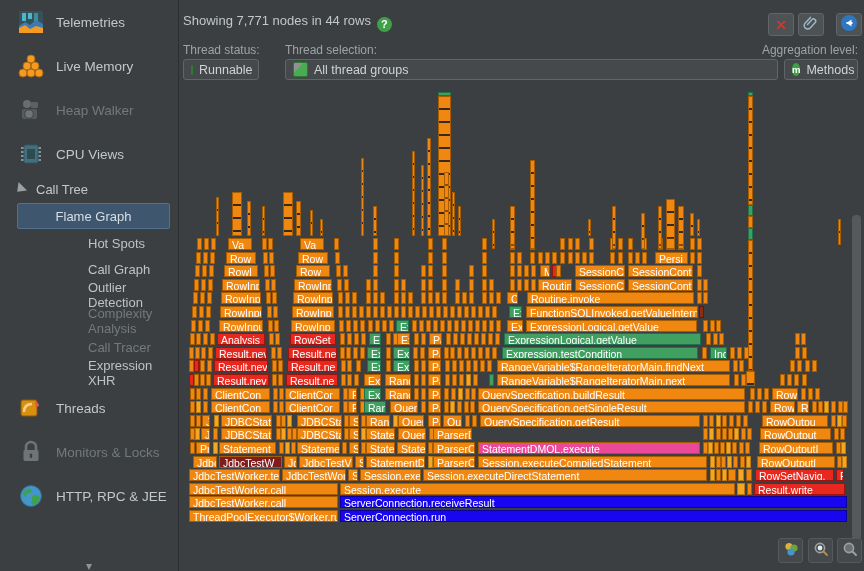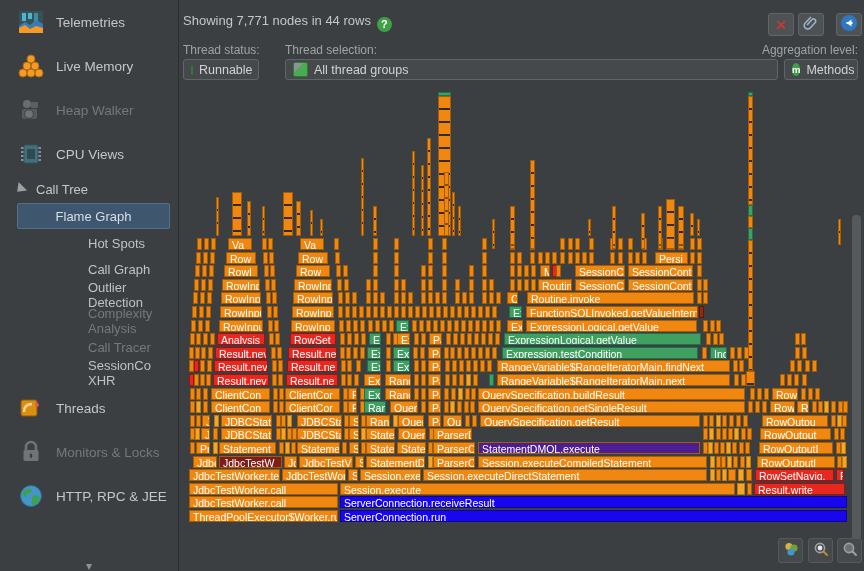--- a/index.html
+++ b/index.html
@@ -123,21 +123,21 @@
       <div class="s-item s-sub">
         <span class="s-label">Outlier Detection</span>
       </div>
       <div class="s-item s-sub disabled">
         <span class="s-label">Complexity Analysis</span>
       </div>
       <div class="s-item s-sub disabled">
         <span class="s-label">Call Tracer</span>
       </div>
       <div class="s-item s-sub">
-        <span class="s-label">SessionCo XHR</span>
+        <span class="s-label">Expression XHR</span>
       </div>
       <div class="s-item s-main">
         <span class="s-icon">
           <svg width="28" height="28" viewBox="0 0 28 28">
             <rect x="4" y="6" width="16" height="16" rx="2" fill="#d88f12" stroke="#8f5a05"></rect>
             <path d="M7 18 c0-5 3-8 8-8" stroke="#f7d089" stroke-width="2.4" fill="none"></path>
             <path d="M18 8 q4 0 4 4 l-3 1 z" fill="#e2574c"></path>
           </svg>
         </span>
         <span class="s-label">Threads</span>
@@ -257,21 +257,21 @@
     <div class="fb" style="left: 285px; top: 442px; width: 3px; background: rgb(245, 166, 35); border: 1px solid rgb(185, 123, 16);"></div>
     <div class="fb" style="left: 291px; top: 442px; width: 3px; background: rgb(239, 135, 17); border: 1px solid rgb(168, 92, 0);"></div>
     <div class="fb" style="left: 297px; top: 442px; width: 43px; background: rgb(239, 135, 17); border: 1px solid rgb(168, 92, 0);">Statemer</div>
     <div class="fb" style="left: 342px; top: 442px; width: 4px; background: rgb(239, 135, 17); border: 1px solid rgb(168, 92, 0);"></div>
     <div class="fb" style="left: 349px; top: 442px; width: 10px; background: rgb(239, 135, 17); border: 1px solid rgb(168, 92, 0);">St</div>
     <div class="fb" style="left: 361px; top: 442px; width: 3px; background: rgb(239, 135, 17); border: 1px solid rgb(168, 92, 0);"></div>
     <div class="fb" style="left: 366px; top: 442px; width: 29px; background: rgb(239, 135, 17); border: 1px solid rgb(168, 92, 0);">Staten</div>
     <div class="fb" style="left: 397px; top: 442px; width: 29px; background: rgb(239, 135, 17); border: 1px solid rgb(168, 92, 0);">Staten</div>
     <div class="fb" style="left: 428px; top: 442px; width: 3px; background: rgb(239, 135, 17); border: 1px solid rgb(168, 92, 0);"></div>
     <div class="fb" style="left: 433px; top: 442px; width: 42px; background: rgb(239, 135, 17); border: 1px solid rgb(168, 92, 0);">ParserCo</div>
-    <div class="fb" style="left: 478px; top: 442px; width: 222px; background: #4c1d95; border: 1px solid rgb(168, 92, 0);">StatementDMQL.execute</div>
+    <div class="fb" style="left: 478px; top: 442px; width: 222px; background: #ec4899; border: 1px solid rgb(168, 92, 0);">StatementDMQL.execute</div>
     <div class="fb" style="left: 703px; top: 442px; width: 3px; background: rgb(239, 135, 17); border: 1px solid rgb(168, 92, 0);"></div>
     <div class="fb" style="left: 708px; top: 442px; width: 4px; background: rgb(245, 166, 35); border: 1px solid rgb(185, 123, 16);"></div>
     <div class="fb" style="left: 714px; top: 442px; width: 3px; background: rgb(239, 135, 17); border: 1px solid rgb(168, 92, 0);"></div>
     <div class="fb" style="left: 720px; top: 442px; width: 4px; background: rgb(239, 135, 17); border: 1px solid rgb(168, 92, 0);"></div>
     <div class="fb" style="left: 726px; top: 442px; width: 3px; background: rgb(245, 166, 35); border: 1px solid rgb(185, 123, 16);"></div>
     <div class="fb" style="left: 732px; top: 442px; width: 4px; background: rgb(239, 135, 17); border: 1px solid rgb(168, 92, 0);"></div>
     <div class="fb" style="left: 739px; top: 442px; width: 3px; background: rgb(239, 135, 17); border: 1px solid rgb(168, 92, 0);"></div>
     <div class="fb" style="left: 745px; top: 442px; width: 4px; background: rgb(239, 135, 17); border: 1px solid rgb(168, 92, 0);"></div>
     <div class="fb" style="left: 759px; top: 442px; width: 74px; background: rgb(239, 135, 17); border: 1px solid rgb(168, 92, 0);">RowOutputI</div>
     <div class="fb" style="left: 836px; top: 442px; width: 4px; background: rgb(239, 135, 17); border: 1px solid rgb(168, 92, 0);"></div>

